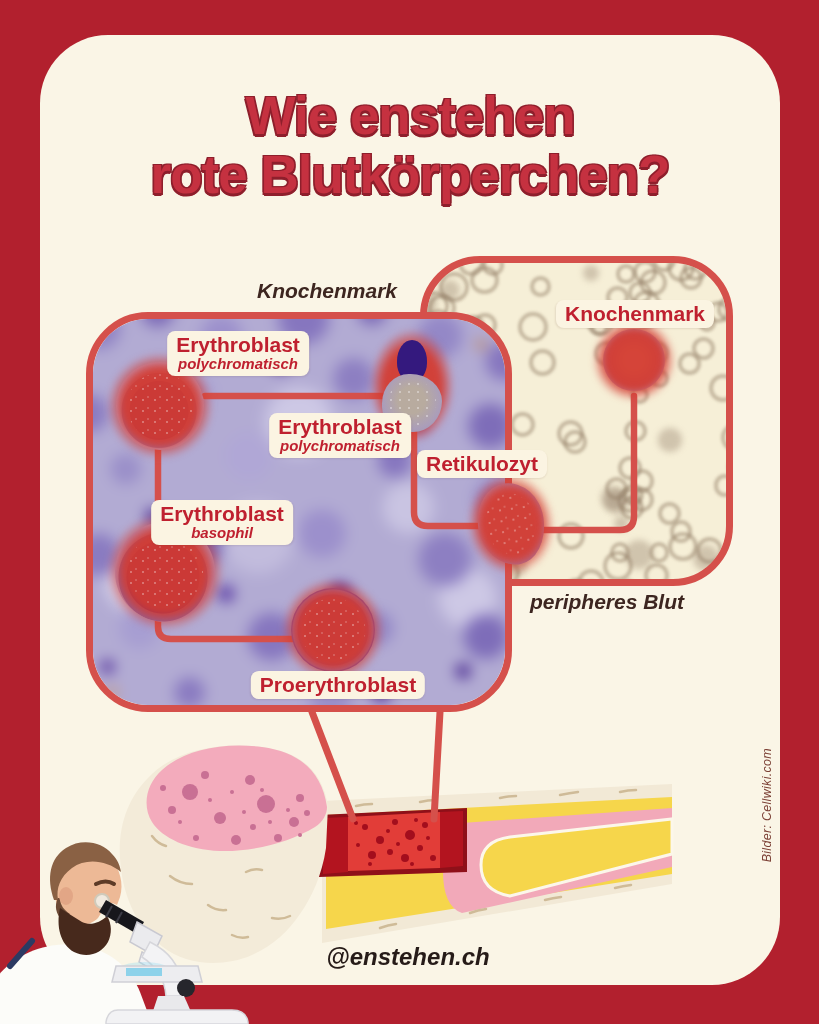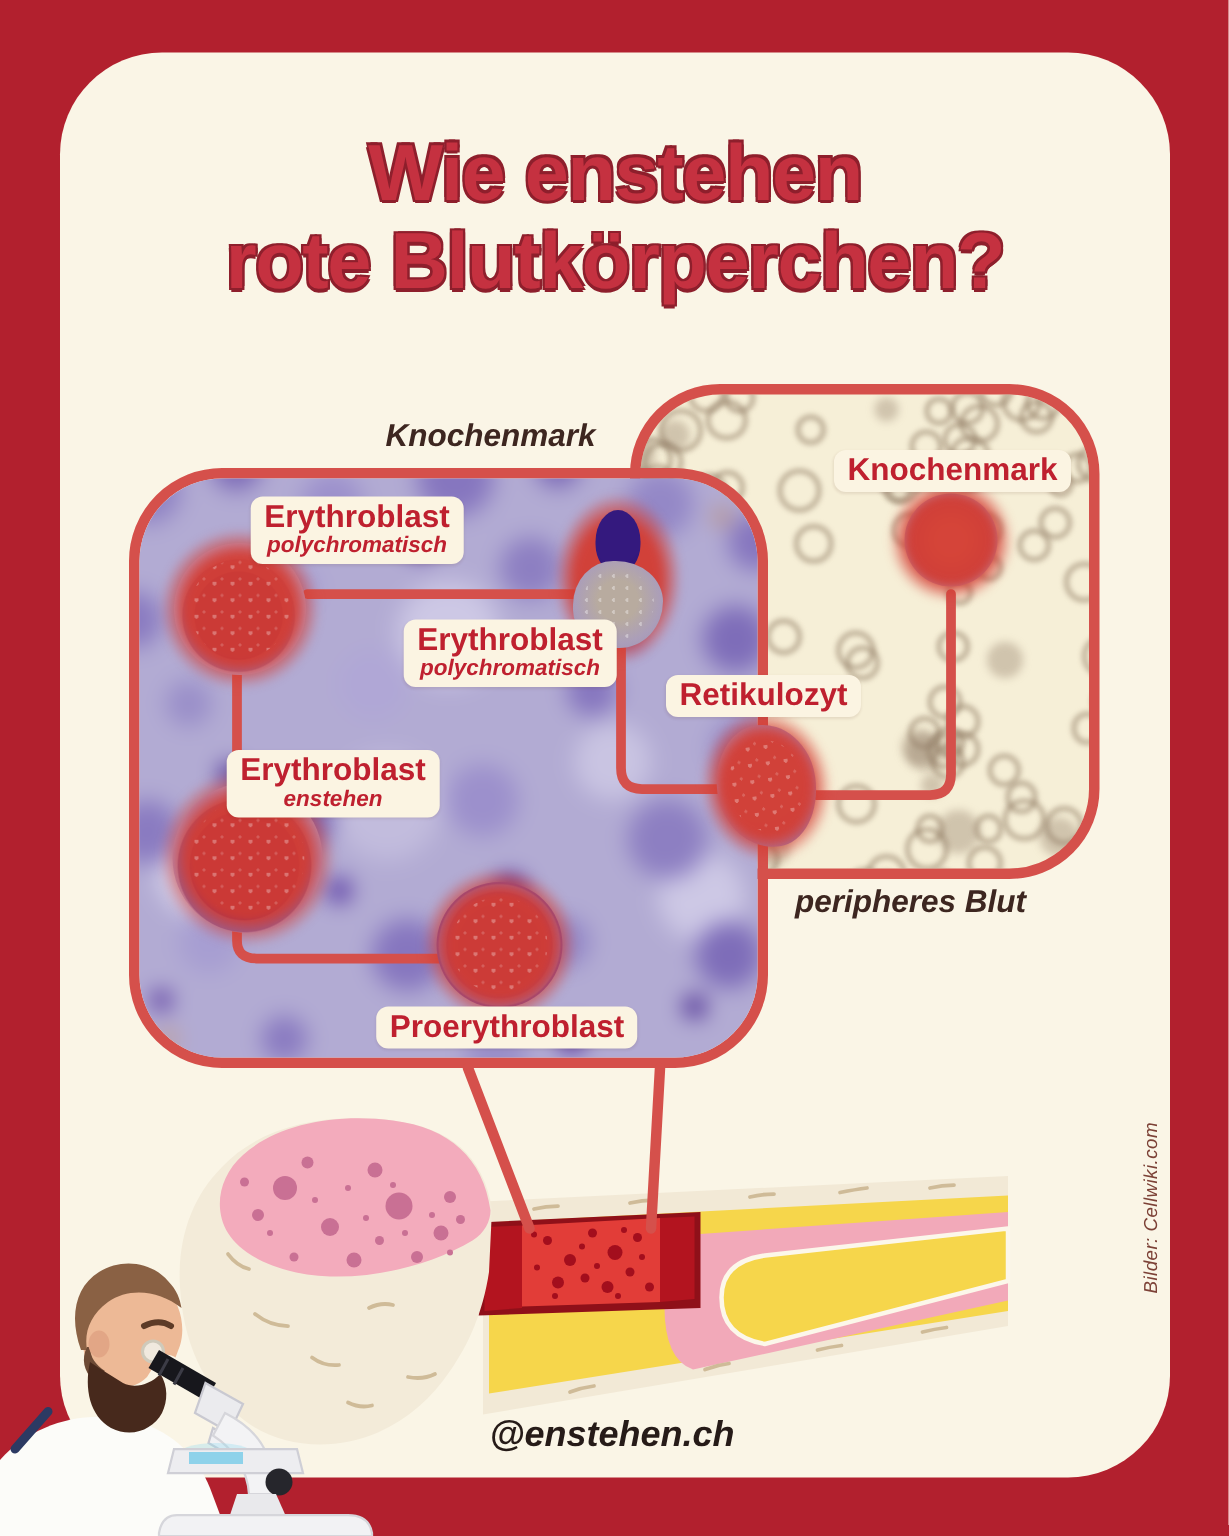--- a/index.html
+++ b/index.html
@@ -385,26 +385,26 @@
 <div class="stage-label" style="left:238px;top:331px;">
   <span>Erythroblast</span>
   <span class="sub">polychromatisch</span>
 </div>
 <div class="stage-label" style="left:340px;top:413px;">
   <span>Erythroblast</span>
   <span class="sub">polychromatisch</span>
 </div>
 <div class="stage-label" style="left:222px;top:500px;">
   <span>Erythroblast</span>
-  <span class="sub">enstehen</span>
+  <span class="sub">basophil</span>
 </div>
 <div class="stage-label" style="left:338px;top:671px;">
   <span>Proerythroblast</span>
 </div>
-<div class="stage-label" style="left:509px;top:450px;">
+<div class="stage-label" style="left:482px;top:450px;">
   <span>Retikulozyt</span>
 </div>
 <div class="stage-label" style="left:635px;top:300px;">
   <span>Knochenmark</span>
 </div>
 
 <div class="handle">@enstehen.ch</div>
 <div class="credit">Bilder: Cellwiki.com</div>
 
 </body></html>

